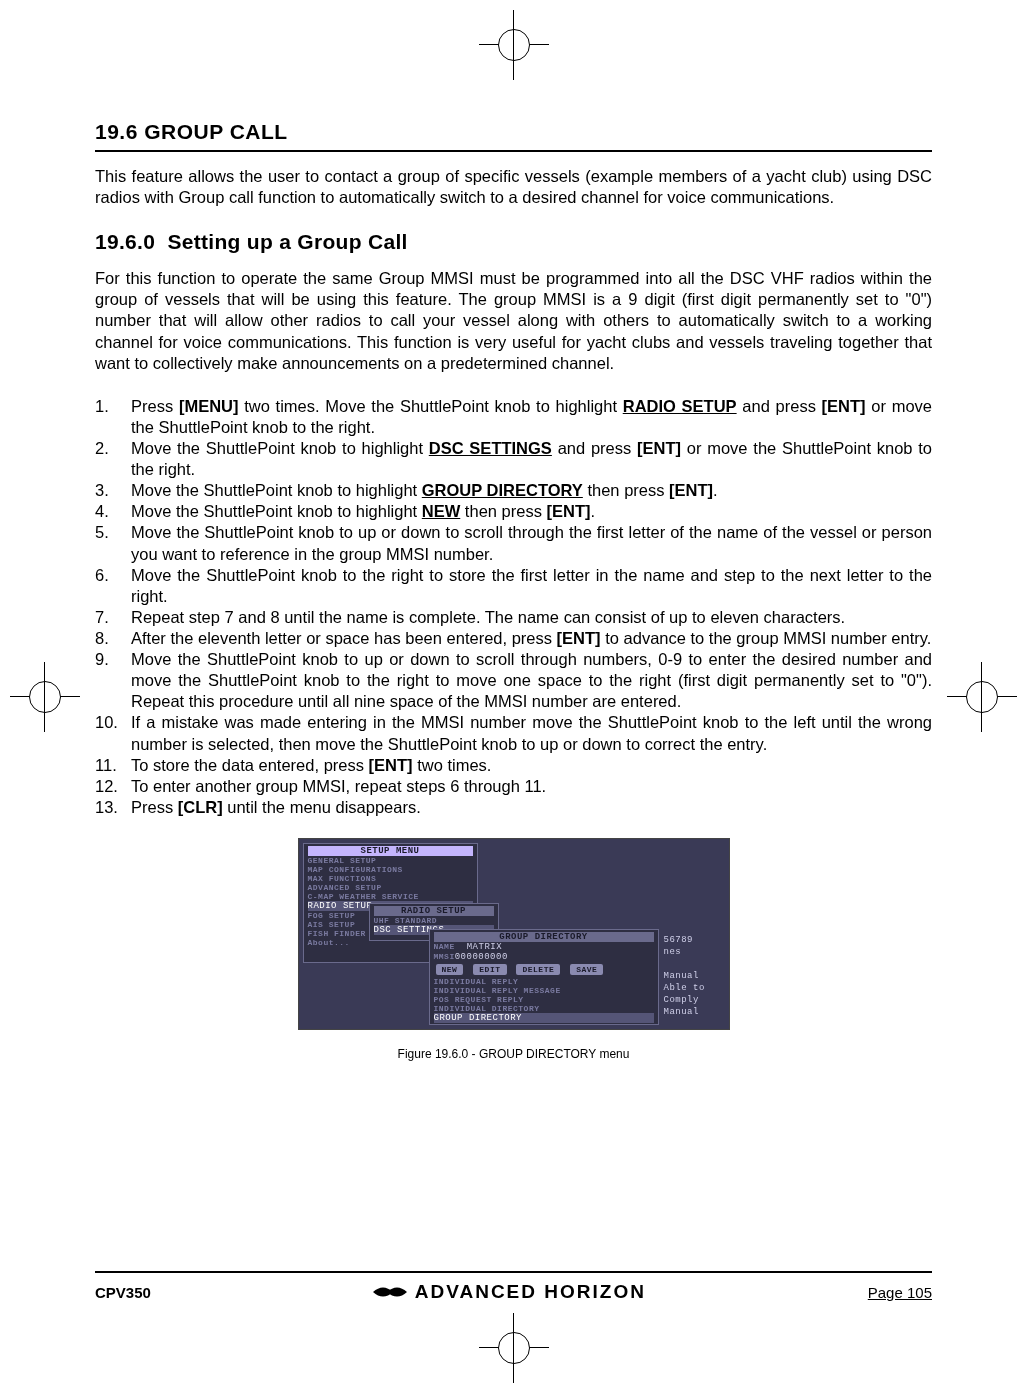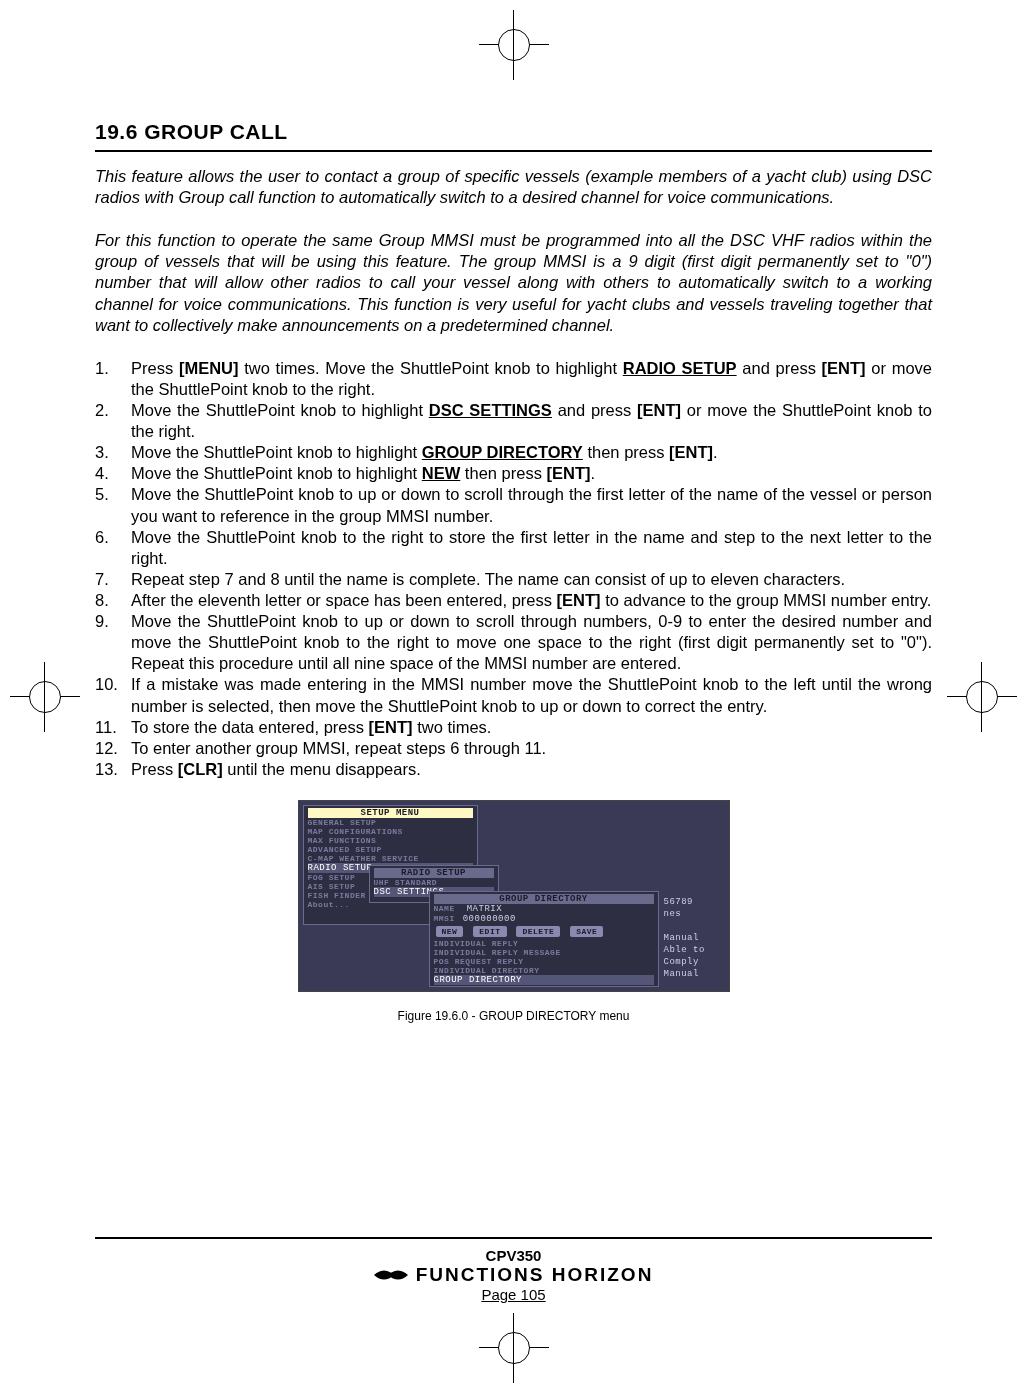--- a/index.html
+++ b/index.html
@@ -64,21 +64,20 @@
   .rule {
     border: none;
     border-top: 2px solid #000;
     margin: 0 0 14px 0;
   }
   p.body {
     font-size: 16.5px;
     line-height: 1.28;
     margin: 0 0 22px 0;
     text-align: justify;
-    font-style: italic;
   }
   h3.sub-title {
     font-size: 21px;
     font-weight: 900;
     margin: 0 0 14px 0;
     letter-spacing: 0.3px;
   }
   ol.steps {
     padding: 0;
     margin: 0 0 20px 0;
@@ -154,21 +153,20 @@
     position: absolute;
     bottom: 90px;
     left: 95px;
     right: 95px;
     border-top: 2px solid #000;
     padding-top: 8px;
     display: flex;
     align-items: center;
     justify-content: space-between;
     font-size: 15px;
-    flex-direction: column;
   }
   .footer .brand {
     flex: 1;
     text-align: center;
     font-weight: 900;
     font-size: 19px;
     letter-spacing: 2px;
     display: flex;
     align-items: center;
     justify-content: center;
@@ -197,20 +195,24 @@
     </div>
 
   <h2 class="section-title">
     <span>19.6</span>
     <span>GROUP CALL</span>
   </h2>
   <hr class="rule">
 
   <p class="body">This feature allows the user to contact a group of specific vessels (example members of a yacht club) using DSC radios with Group call function to automatically switch to a desired channel for voice communications.</p>
 
+  <h3 class="sub-title">
+    <span>19.6.0</span>&nbsp;
+    <span>Setting up a Group Call</span>
+  </h3>
 
   <p class="body">For this function to operate the same Group MMSI must be programmed into all the DSC VHF radios within the group of vessels that will be using this feature. The group MMSI is a 9 digit (first digit permanently set to "0") number that will allow other radios to call your vessel along with others to automatically switch to a working channel for voice communications. This function is very useful for yacht clubs and vessels traveling together that want to collectively make announcements on a predetermined channel.</p>
 
   <ol class="steps">
     <li>
       <span>Press </span><b>[MENU]</b><span> two times. Move the ShuttlePoint knob to highlight </span><span class="underline-bold">RADIO SETUP</span><span> and press </span><b>[ENT]</b><span> or move the ShuttlePoint knob to the right.</span>
     </li>
     <li>
       <span>Move the ShuttlePoint knob to highlight </span><span class="underline-bold">DSC SETTINGS</span><span> and press </span><b>[ENT]</b><span> or move the ShuttlePoint knob to the right.</span>
     </li>
@@ -234,21 +236,21 @@
     <li>To enter another group MMSI, repeat steps 6 through 11.</li>
     <li>
       <span>Press </span><b>[CLR]</b><span> until the menu disappears.</span>
     </li>
   </ol>
 
   <div class="figure-wrap">
     <div class="figure">
       
       <div class="panel" style="top:4px;left:4px;width:175px;height:120px;">
-        <div style="text-align:center;background:#fef9c3;color:#1a1a2a;font-weight:bold;">SETUP MENU</div>
+        <div style="text-align:center;background:#c4b5fd;color:#1a1a2a;font-weight:bold;">SETUP MENU</div>
         <div class="hm">GENERAL SETUP</div>
         <div class="hm">MAP CONFIGURATIONS</div>
         <div class="hm">MAX FUNCTIONS</div>
         <div class="hm">ADVANCED SETUP</div>
         <div class="hm">C-MAP WEATHER SERVICE</div>
         <div style="background:#555577;color:#fff;">RADIO SETUP</div>
         <div class="hm">FOG SETUP</div>
         <div class="hm">AIS SETUP</div>
         <div class="hm">FISH FINDER SETUP</div>
         <div class="hm">About...</div>
@@ -259,21 +261,21 @@
         <div class="hm">UHF STANDARD</div>
         <div style="background:#555577;color:#fff;">DSC SETTINGS</div>
       </div>
       
       <div class="panel" style="top:90px;left:130px;width:230px;height:96px;">
         <div style="text-align:center;background:#6a6a8c;color:#1a1a2a;font-weight:bold;">GROUP DIRECTORY</div>
         <div style="display:flex;gap:12px;">
           <span class="hm">NAME</span>
           <span>MATRIX</span>
         </div>
-        <div style="display:flex;gap:8px;">
+        <div style="display:flex;">
           <span class="hm">MMSI</span>
           <span>000000000</span>
         </div>
         <div>
           <span class="pill">NEW</span>
           <span class="pill">EDIT</span>
           <span class="pill">DELETE</span>
           <span class="pill">SAVE</span>
         </div>
         <div class="hm">INDIVIDUAL REPLY</div>
@@ -294,18 +296,18 @@
     </div>
     <div class="figure-caption">Figure 19.6.0 - GROUP DIRECTORY menu</div>
   </div>
 
   <div class="footer">
     <span class="model">CPV350</span>
     <span class="brand">
       <svg width="34" height="18" viewBox="0 0 34 18">
         <path d="M0 9 Q10 0 20 9 Q10 18 0 9 Z M14 9 Q24 0 34 9 Q24 18 14 9 Z" fill="#000"></path>
       </svg>
-      <span>FUNCTIONS HORIZON</span>
+      <span>ADVANCED HORIZON</span>
     </span>
     <span class="pagenum">Page 105</span>
   </div>
 
 </div>
 
 </body></html>

